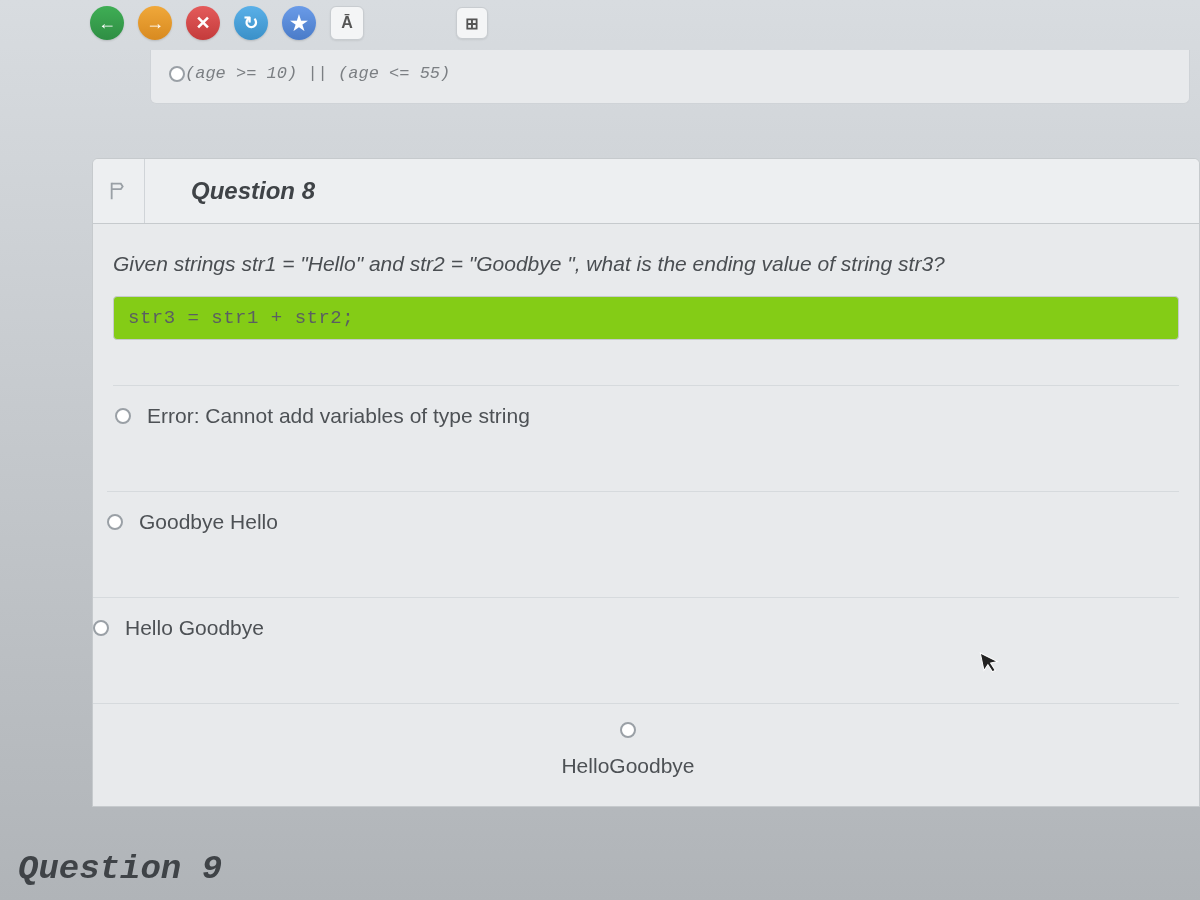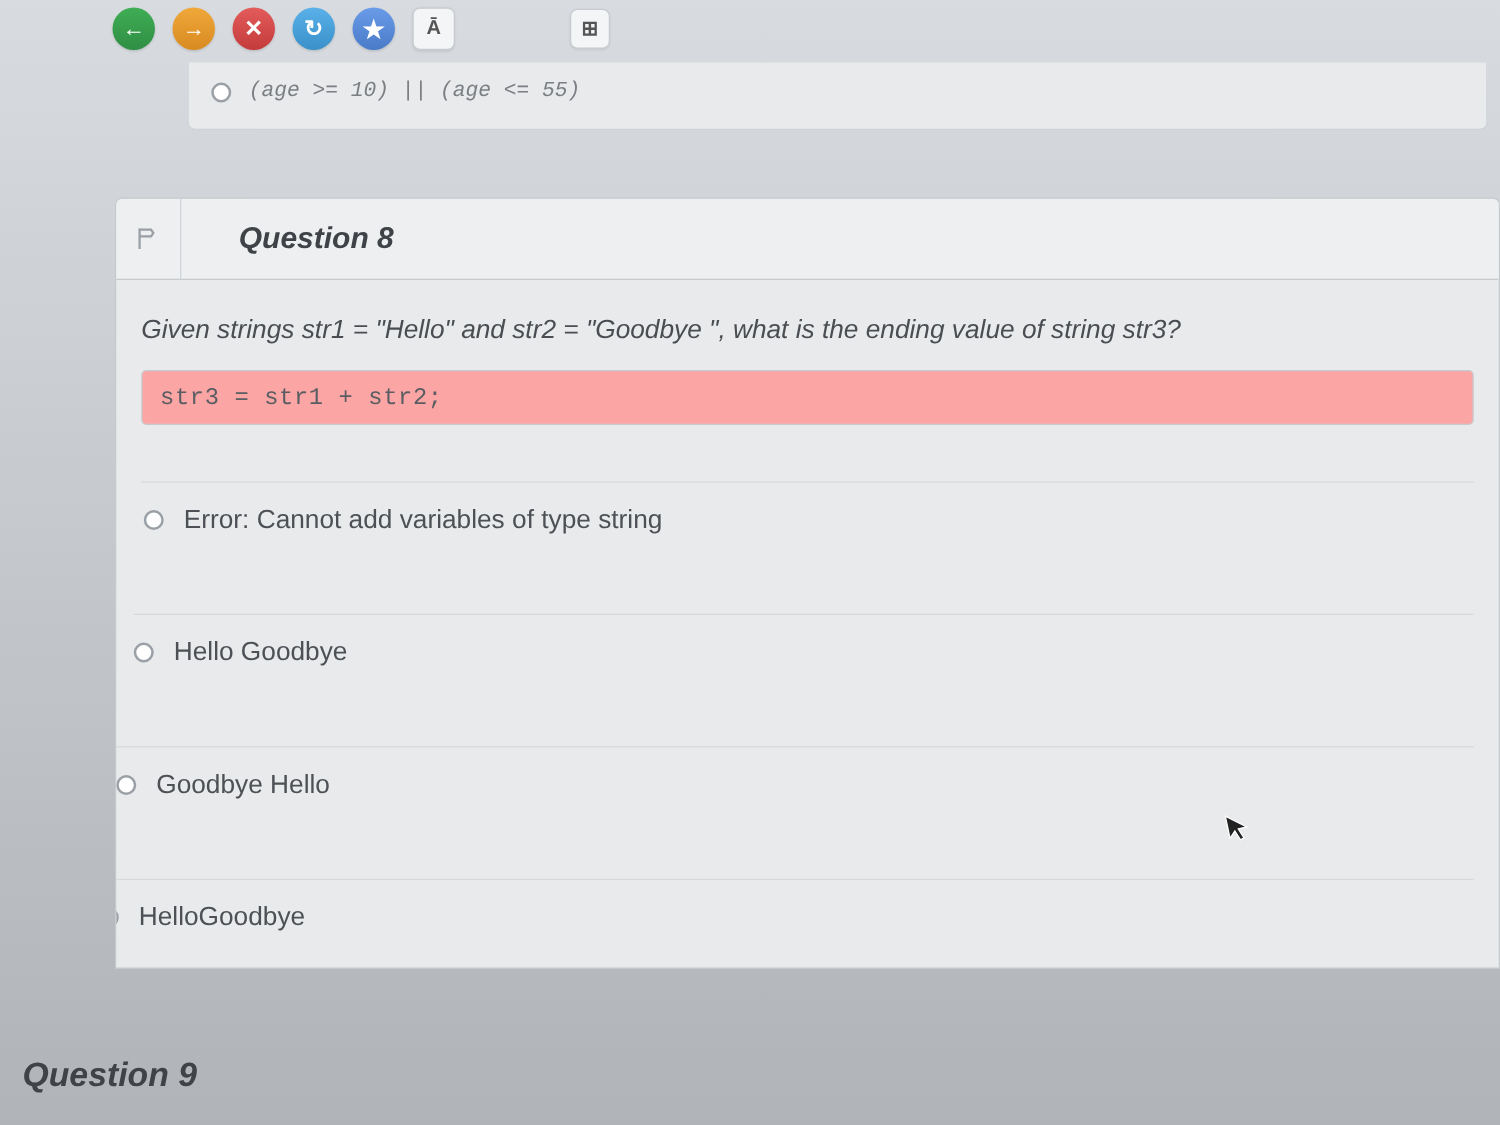--- a/index.html
+++ b/index.html
@@ -40,21 +40,21 @@
 
   .prev-option-row {
     margin: 8px 0 0 150px;
     border:1px solid #cfd3d7; border-top:none;
     border-radius: 0 0 6px 6px;
     background: #e8eaec;
     padding: 14px 18px 20px;
     width: 1040px;
     font-family: "Courier New", monospace;
     color:#7b7f83; font-size:17px;
-    display:flex; align-items:center; gap:14px;
+    display:flex; align-items:center; 
     font-style: italic;
   }
   .radio {
     width:16px; height:16px; border:2px solid #9aa0a6; border-radius:50%;
     flex:0 0 auto; background:#fff;
   }
 
   .qcard {
     margin: 54px 0 0 92px;
     width: 1108px;
@@ -86,49 +86,50 @@
   .qprompt {
     font-style: italic;
     color:#4a4e52;
     font-size: 21px;
     line-height: 1.35;
     margin-bottom: 18px;
   }
   .codebox {
     border:1px solid #c6cacd;
     border-radius:4px;
-    background:#fca5a5;
+    background:#84cc16;
     padding: 10px 14px;
     font-family: "Courier New", monospace;
     font-size: 19px;
     color:#5a5e62;
     margin-bottom: 6px;
     letter-spacing: .5px;
   }
   .answers { margin-top: 24px; }
   .ansrow {
     display:flex; align-items:center; gap:16px;
     padding: 18px 2px;
     border-top:1px solid #d6dadd;
     font-size: 21px;
     color:#4d5155;
     margin-top:45px;
   }
   .ansrow:nth-child(2){ padding-left:0; margin-left:-6px; }
   .ansrow:nth-child(3){ padding-left:0; margin-left:-20px; }
-  .ansrow:nth-child(4){ padding-left:0; margin-left:-34px; }
+  .ansrow:nth-child(4){ padding-left:0; margin-left:-34px;flex-direction:column; }
 
   .next-title {
     position:absolute;
-    left: 0; bottom: 24px;
+    left: 0; bottom: 12px;
     padding: 22px 26px 0 18px;
     font-style: italic;
     font-weight:700;
-    font-size: 27px;
+    font-size: 34px;
     color:#3f4347;
+    font-family:Liberation Mono, monospace;
   }
 
   .cursor {
     position:absolute;
     right: 200px;
     bottom: 220px;
     font-size: 22px;
     color:#222;
     transform: rotate(-12deg);
   }
@@ -165,25 +166,25 @@
   <div class="qbody">
     <div class="qprompt">Given strings str1 = "Hello" and str2 = "Goodbye ", what is the ending value of string str3?</div>
     <div class="codebox">str3 = str1 + str2;</div>
     <div class="answers">
       <div class="ansrow">
         <span class="radio"></span>
         <span>Error: Cannot add variables of type string</span>
       </div>
       <div class="ansrow">
         <span class="radio"></span>
-        <span>Hello Goodbye</span>
+        <span>Goodbye Hello</span>
       </div>
       <div class="ansrow">
         <span class="radio"></span>
-        <span>Goodbye Hello</span>
+        <span>Hello Goodbye</span>
       </div>
       <div class="ansrow">
         <span class="radio"></span>
         <span>HelloGoodbye</span>
       </div>
     </div>
   </div>
 </div>
 
 <div class="next-title">Question 9</div>

